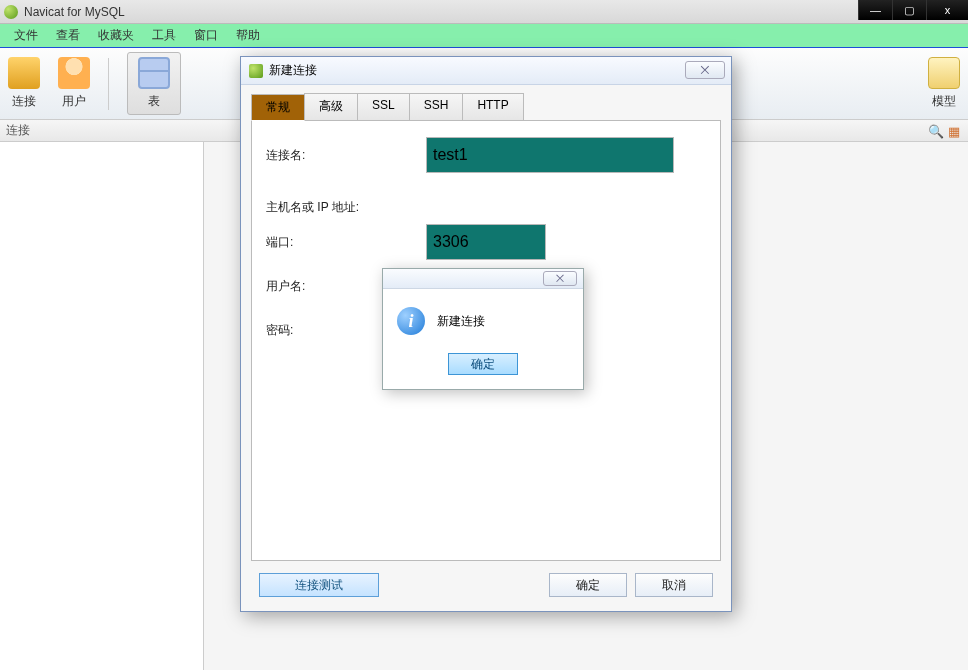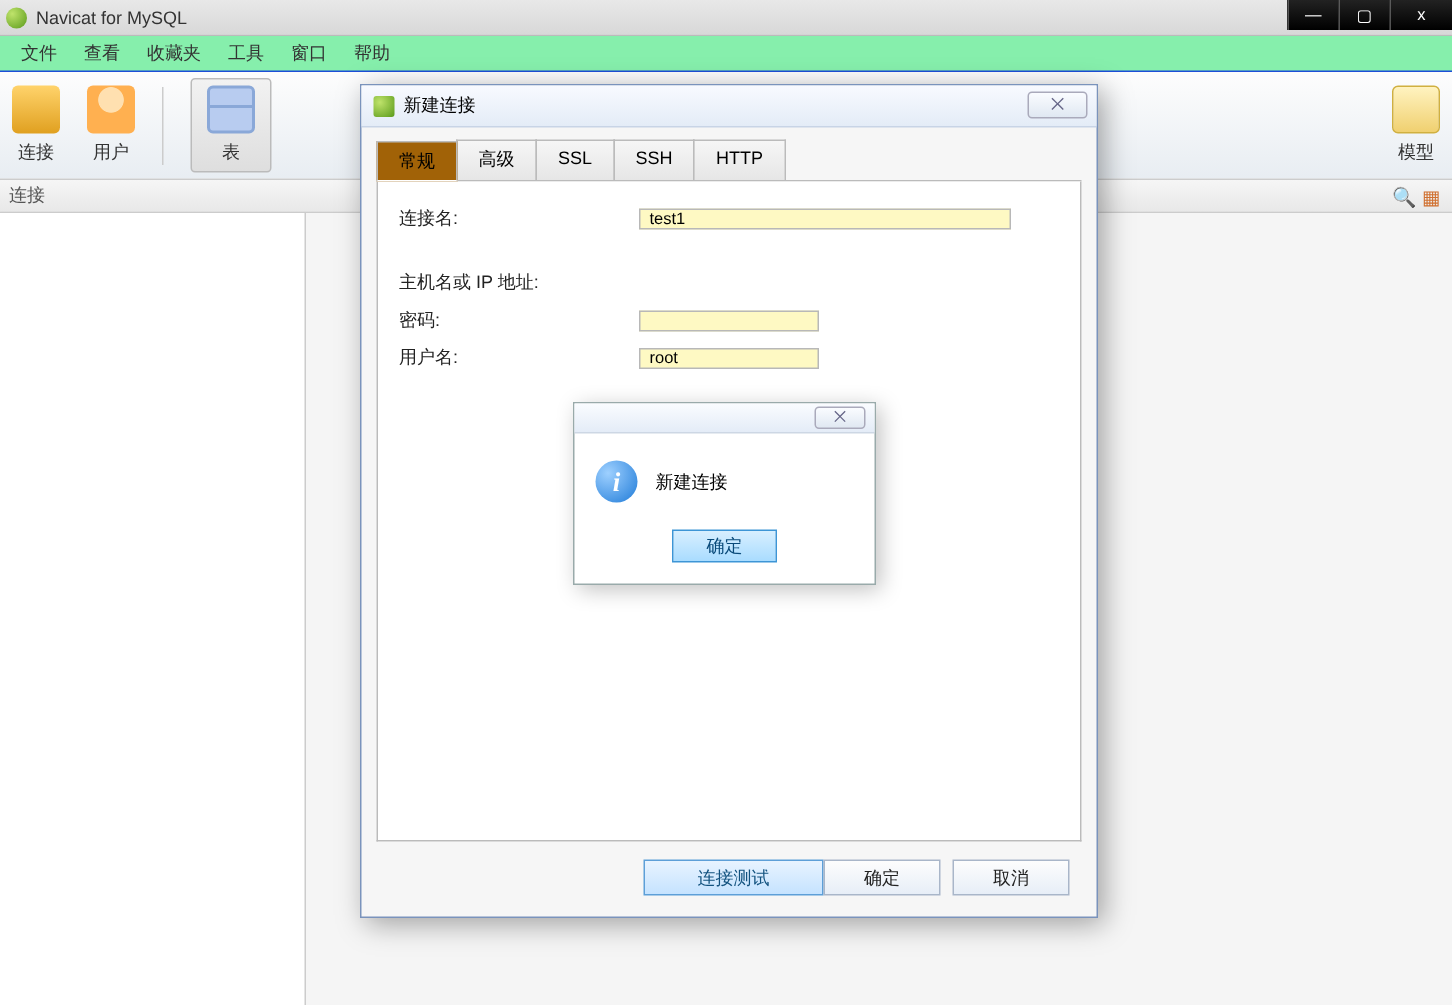--- a/index.html
+++ b/index.html
@@ -50,26 +50,26 @@
 .dlg-body { padding: 8px 10px; height: calc(100% - 28px); display:flex; flex-direction:column; }
 
 
 .tabs { display: flex; border-bottom: 1px solid #bbb; }
 .tab { padding: 4px 14px; border: 1px solid #bbb; border-bottom: none; background: linear-gradient(#f6f6f6,#e6e6e6); margin-right: -1px; cursor:default; }
 .tab.active { background: #a16207; border-bottom: 1px solid #fff; position: relative; top: 1px; }
 
 .form-area { flex:1; background:#fff; border:1px solid #bbb; border-top:none; padding: 16px 14px 10px; }
 .frow { display:flex; align-items:center; margin-bottom: 8px; }
 .frow label { width: 160px; color:#222; }
-.frow input { border:1px solid #b8b8b8; padding:3px 6px; height:14px; background:#fef9c3; font-size:11px; }
+.frow input { border:1px solid #b8b8b8; padding:3px 6px; height:36px; background:#0f766e; font-size:16px; }
 .frow input.long { width: 248px; }
 .frow input.short { width: 120px; }
 
 
-.dlg-buttons { display:flex; justify-content:flex-end; padding: 12px 8px 6px; }
+.dlg-buttons { display:flex; justify-content:space-between; padding: 12px 8px 6px; }
 .dlg-buttons .grp { display:flex; gap:8px; }
 button.std { min-width: 78px; height:24px; border:1px solid #a9b6c9; background:linear-gradient(#fdfdfd,#e7eef7); cursor:default; color:#222; font-size:12px; }
 button.emph { min-width: 120px; height:24px; border:1px solid #5d9fd8; background:linear-gradient(#e8f3ff,#c5e3ff); color:#12527f; cursor:default; }
 
 
 .msgbox { position:absolute; left: 382px; top: 268px; width: 202px; background:#fff; border:1px solid #9aa; box-shadow: 3px 3px 14px rgba(0,0,0,.25); }
 .msgbox .mb-title { height:20px; background:linear-gradient(#fafcff,#e4ecf7); position:relative; border-bottom:1px solid #cdd7e4; }
 .msgbox .mb-close { position:absolute; right:6px; top:2px; width:34px; height:15px; border:1px solid #aab; border-radius:3px; background:linear-gradient(#fafcff,#e0e8f2); display:flex; align-items:center; justify-content:center; color:#668; font-size:10px; cursor:default; }
 .msgbox .mb-body { padding:18px 14px 12px; display:flex; align-items:center; gap:12px; }
 .info-ico { width:28px; height:28px; border-radius:50%; background:radial-gradient(circle at 30% 30%, #9ed0ff, #1f7bd8); color:#fff; display:flex; align-items:center; justify-content:center; font-weight:bold; font-size:18px; font-family: Georgia, serif; font-style: italic; }
@@ -149,26 +149,30 @@
     <div class="form-area">
       <div class="frow">
         <label>连接名:</label>
         <input class="long" value="test1" style="">
       </div>
       <div style="height:18px"></div>
       <div class="frow">
         <label>主机名或 IP 地址:</label>
       </div>
       <div class="frow">
-        <label>密码:</label>
-        <input class="short" type="password" value="" style="">
+        <label>端口:</label>
+        <input class="short" value="3306" style="">
       </div>
       <div class="frow">
         <label>用户名:</label>
         <input class="short" value="root" style="">
+      </div>
+      <div class="frow">
+        <label>密码:</label>
+        <input class="short" type="password" value="" style="">
       </div>
     </div>
     <div class="dlg-buttons">
       <div class="grp">
         <button class="emph">连接测试</button>
       </div>
       <div class="grp">
         <button class="std">确定</button>
         <button class="std">取消</button>
       </div>

